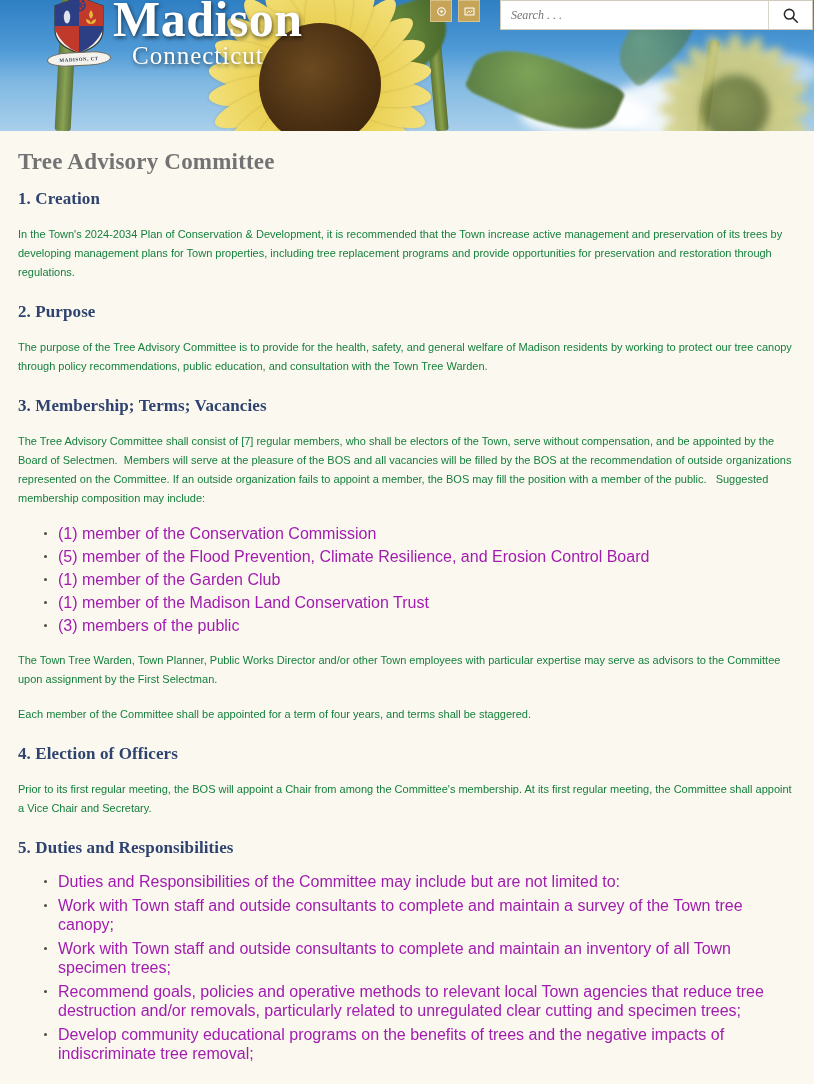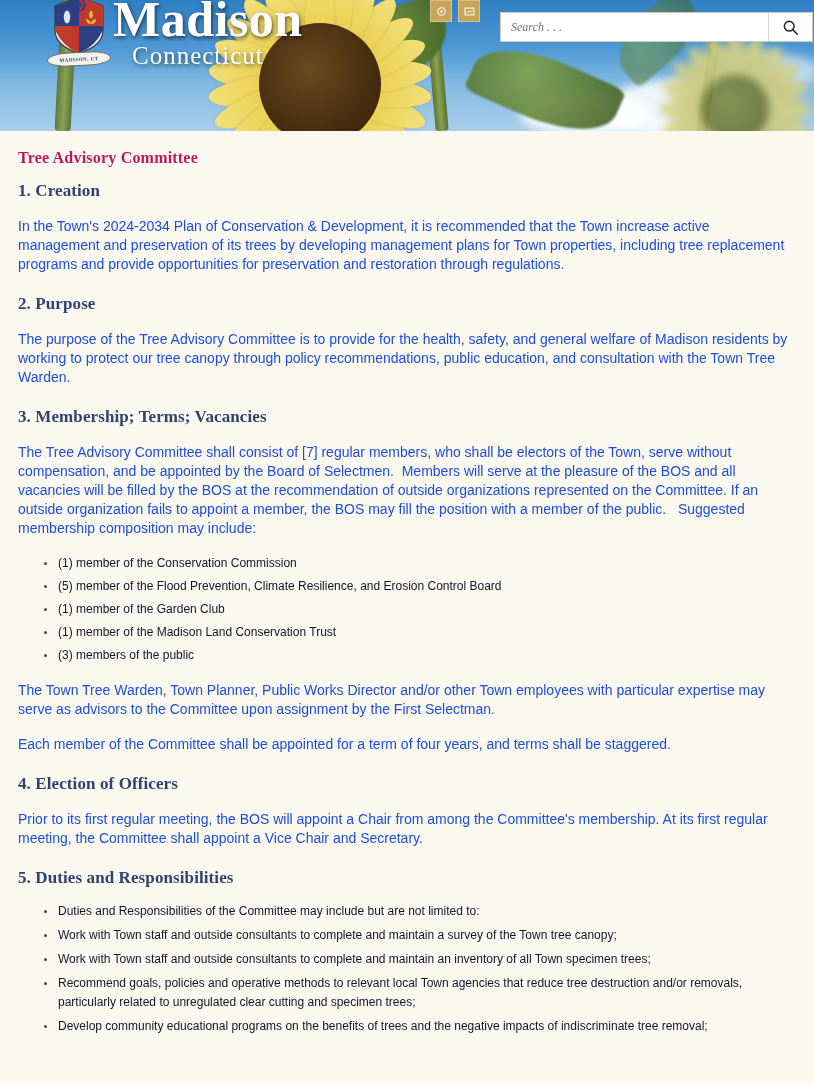--- a/index.html
+++ b/index.html
@@ -118,21 +118,21 @@
     width: 22px; height: 22px;
     background: #c7a558;
     border: 1px solid #d8c08a;
     display: flex; align-items: center; justify-content: center;
     cursor: pointer;
   }
   .icon-btn svg { display:block; }
 
   
   .search-wrap {
-    position: absolute; left: 500px; top: 12px;
+    position: absolute; left: 500px; top: 0;
     width: 313px; height: 30px;
     background: #ffffff;
     border: 1px solid #cfcabb;
     display: flex; align-items: stretch;
   }
   .search-input {
     flex: 1; border: 0; outline: 0;
     padding: 0 10px;
     font-family: "Liberation Serif", serif;
     font-style: italic;
@@ -146,51 +146,51 @@
     display: flex; align-items: center; justify-content: center;
   }
 
   
   .content {
     padding: 18px 20px 0 18px;
     width: 814px;
   }
   .page-title {
     font-family: "Liberation Serif", serif;
-    font-size: 16px; font-weight: bold;
-    color: #be185d;
+    font-size: 23px; font-weight: bold;
+    color: #737373;
     margin: 0 0 14px 0;
     letter-spacing: .2px;
   }
   h2.section {
     font-family: "Liberation Serif", serif;
     font-size: 17px; font-weight: bold;
     color: #2e436f;
     margin: 20px 0 14px 0;
     letter-spacing: .1px;
   }
   h2.section.first { margin-top: 0; }
   p.body {
-    font-size: 14px;
+    font-size: 11px;
     line-height: 19px;
-    color: #1d4ed8;
+    color: #15803d;
     margin: 16px 0 16px 0;
     max-width: 780px;
     white-space: pre-wrap;
   }
   ul.bullets {
     margin: 0 0 16px 0;
     padding-left: 26px;
     list-style: none;
   }
   ul.bullets li {
     position: relative;
-    font-size: 12px;
+    font-size: 16px;
     line-height: 19px;
-    color: #0f172a;
+    color: #a21caf;
     margin-bottom: 4px;
     padding-left: 14px;
     max-width: 760px;
   }
   ul.bullets li::before {
     content: "";
     position: absolute;
     left: 0; top: 8px;
     width: 3px; height: 3px;
     background: #4a4a4a;

